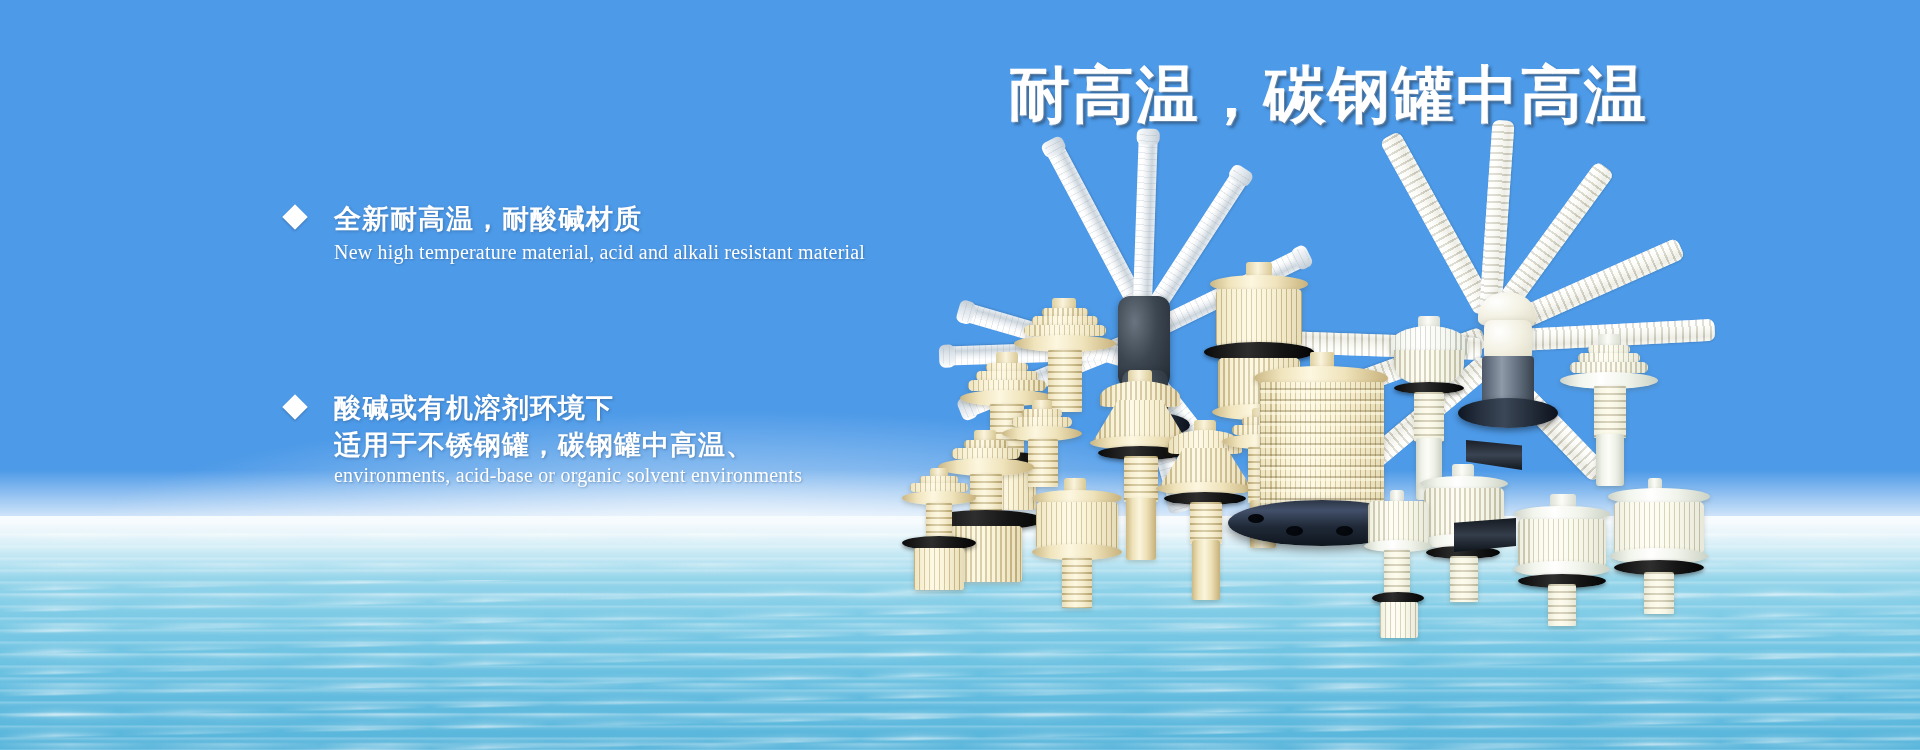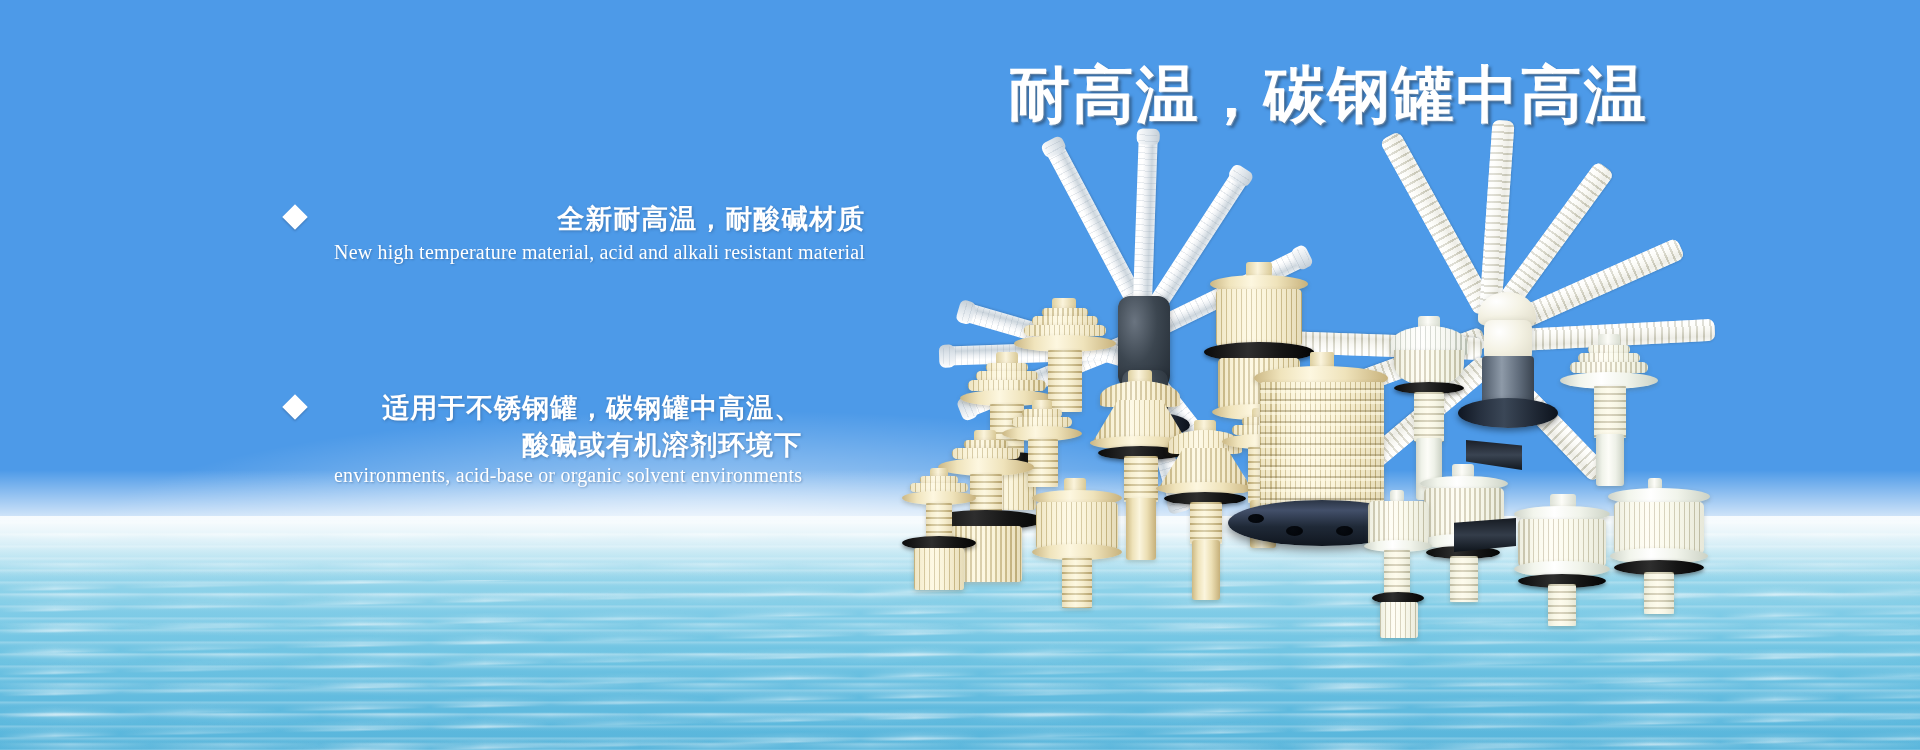--- a/index.html
+++ b/index.html
@@ -105,21 +105,21 @@
   .title {
     position:absolute; left:1008px; top:62px;
     font-size:62px; font-weight:bold; color:#ffffff;
     letter-spacing:2px; line-height:1.05;
     text-shadow:3px 3px 3px rgba(35,60,90,.55), 1px 1px 0 rgba(255,255,255,.5);
     white-space:nowrap;
   }
 
   .bullets { position:absolute; left:0; top:0; }
 
-  .bullet { position:absolute;text-align:right; }
+  .bullet { position:absolute; }
   .b1 { left:286px; top:200px; }
   .b2 { left:286px; top:390px; }
 
   .dia {
     position:absolute; left:0; top:8px;
     width:18px; height:18px; background:#ffffff;
     transform:rotate(45deg);
     box-shadow:1px 1px 2px rgba(40,70,110,.35);
   }
   .cn {
@@ -532,20 +532,20 @@
   <div class="bullets">
 
     <div class="bullet b1">
       <span class="dia"></span>
       <div class="cn">全新耐高温，耐酸碱材质</div>
       <div class="en">New high temperature material, acid and alkali resistant material</div>
     </div>
 
     <div class="bullet b2">
       <span class="dia"></span>
+      <div class="cn">酸碱或有机溶剂环境下</div>
       <div class="cn">适用于不锈钢罐，碳钢罐中高温、</div>
-      <div class="cn">酸碱或有机溶剂环境下</div>
       <div class="en">environments, acid-base or organic solvent environments</div>
     </div>
 
   </div>
 
 </div>
 
 </body></html>

